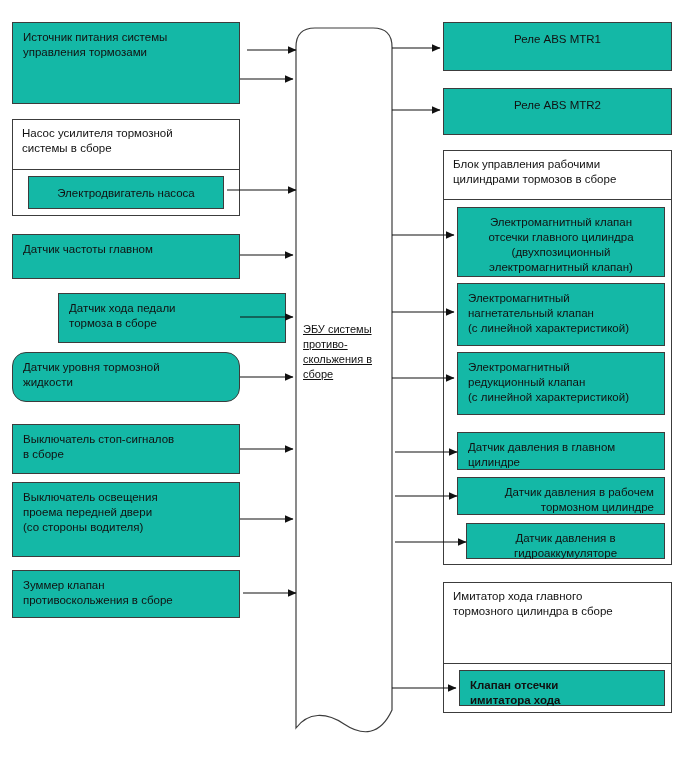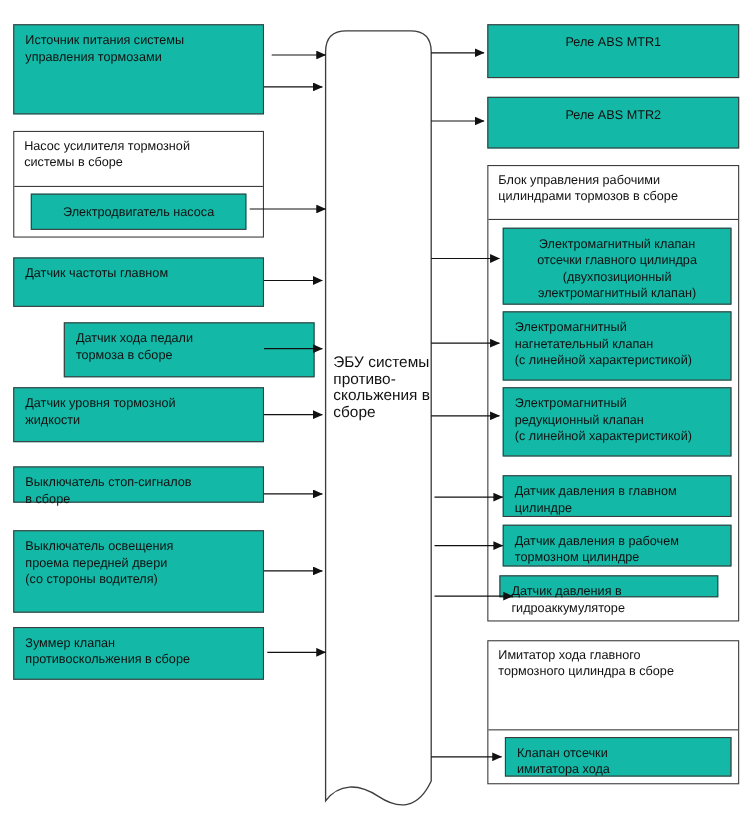--- a/index.html
+++ b/index.html
@@ -56,23 +56,24 @@
     position: absolute;
     left: 0;
     top: 0;
     width: 687px;
     height: 759px;
     pointer-events: none;
   }
   .ecu-label {
     position: absolute;
     color: #111111;
-    font-size: 14px;
+    font-size: 11px;
     line-height: 15px;
     white-space: pre-line;
+    text-decoration: underline;
   }
 </style>
 </head>
 <body>
 
 <div id="diagram">
 
   <div class="box" style="left:12px; top:22px; width:228px; height:82px;">Источник питания системы
 управления тормозами</div>
 
@@ -80,24 +81,24 @@
   <div class="group-title" style="left:12px; top:119px; width:228px;">Насос усилителя тормозной
 системы в сборе</div>
   <div class="divider" style="left:13px; top:169px; width:226px;"></div>
   <div class="box center-text" style="left:28px; top:176px; width:196px; height:33px;text-align:center;">Электродвигатель насоса</div>
 
   <div class="box" style="left:12px; top:234px; width:228px; height:45px;">Датчик частоты главном</div>
 
   <div class="box" style="left:12px; top:293px; width:228px; height:50px;margin-left:46px;">Датчик хода педали
 тормоза в сборе</div>
 
-  <div class="box" style="left:12px; top:352px; width:228px; height:50px;">Датчик уровня тормозной
+  <div class="box" style="left:12px; top:352px; width:228px; height:50px;border-radius:14px;">Датчик уровня тормозной
 жидкости</div>
 
-  <div class="box" style="left:12px; top:424px; width:228px; height:33px;">Выключатель стоп-сигналов
+  <div class="box" style="left:12px; top:424px; width:228px; height:50px;">Выключатель стоп-сигналов
 в сборе</div>
 
   <div class="box" style="left:12px; top:482px; width:228px; height:75px;">Выключатель освещения
 проема передней двери
 (со стороны водителя)</div>
 
   <div class="box" style="left:12px; top:570px; width:228px; height:48px;">Зуммер клапан
 противоскольжения в сборе</div>
 
   <div class="box center-text" style="left:443px; top:22px; width:229px; height:49px;">Реле ABS MTR1</div>
@@ -118,31 +119,31 @@
 нагнетательный клапан
 (с линейной характеристикой)</div>
 
   <div class="box" style="left:457px; top:352px; width:208px; height:63px;">Электромагнитный
 редукционный клапан
 (с линейной характеристикой)</div>
 
   <div class="box" style="left:457px; top:432px; width:208px; height:38px;">Датчик давления в главном
 цилиндре</div>
 
-  <div class="box" style="left:457px; top:477px; width:208px; height:38px;">Датчик давления в рабочем
+  <div class="box" style="left:457px; top:477px; width:208px; height:38px;text-align:right;">Датчик давления в рабочем
 тормозном цилиндре</div>
 
-  <div class="box" style="left:454px; top:523px; width:199px; height:20px;">Датчик давления в
+  <div class="box" style="left:466px; top:523px; width:199px; height:36px;text-align:center;">Датчик давления в
 гидроаккумуляторе</div>
 
   <div class="group" style="left:443px; top:582px; width:229px; height:131px;"></div>
   <div class="group-title" style="left:443px; top:582px; width:229px;">Имитатор хода главного
 тормозного цилиндра в сборе</div>
   <div class="divider" style="left:444px; top:663px; width:227px;"></div>
-  <div class="box" style="left:459px; top:670px; width:206px; height:36px;">Клапан отсечки
+  <div class="box" style="left:459px; top:670px; width:206px; height:36px;font-weight:bold;">Клапан отсечки
 имитатора хода</div>
 
   <svg class="overlay" viewBox="0 0 687 759" xmlns="http://www.w3.org/2000/svg">
     <defs>
       <marker id="arrR" markerWidth="9" markerHeight="8" refX="8.5" refY="4" orient="auto" markerUnits="userSpaceOnUse">
         <path d="M0,0 L9,4 L0,8 z" fill="#111111"></path>
       </marker>
       <marker id="arrL" markerWidth="9" markerHeight="8" refX="8.5" refY="4" orient="auto" markerUnits="userSpaceOnUse">
         <path d="M0,0 L9,4 L0,8 z" fill="#111111"></path>
       </marker>

